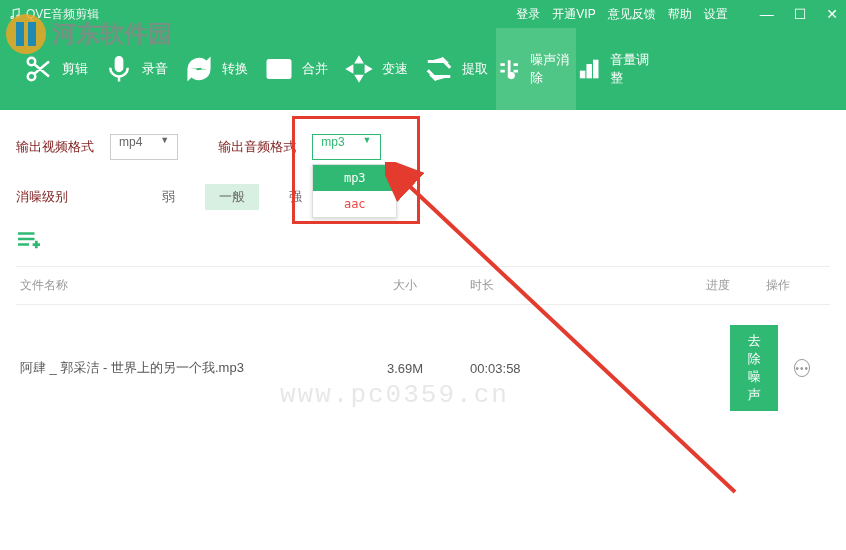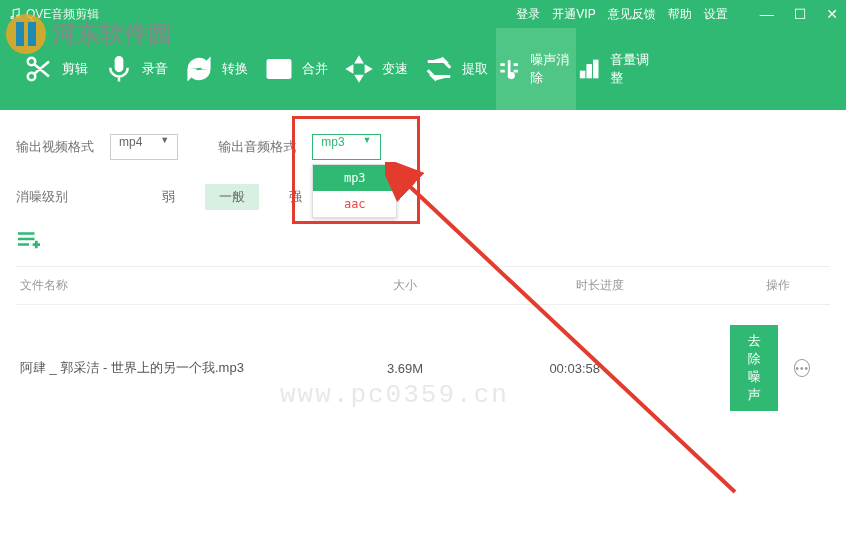--- a/index.html
+++ b/index.html
@@ -12,38 +12,38 @@
 .top-links span{cursor:pointer}
 .win-controls{display:flex;gap:20px;margin-left:20px;align-items:center}
 .win-controls span{cursor:pointer;font-size:14px;line-height:1}
 .watermark-logo{position:absolute;top:8px;left:4px;width:180px;height:52px;opacity:.8;z-index:5;pointer-events:none}
 .tabs{display:flex;height:82px;padding:0 16px}
 .tab{flex:0 0 80px;display:flex;flex-direction:row;align-items:center;justify-content:center;gap:8px;color:#fff;cursor:pointer;font-size:13px}
 .tab.active{background:#4fc686}
 .tab svg{width:30px;height:30px;fill:#fff;stroke:#fff}
 .content{padding:24px 16px 0;position:relative}
 .row{display:flex;align-items:center;gap:16px;margin-bottom:24px;font-size:13px;color:#555}
-.label{font-size:13px;color:#737373}
+.label{font-size:13px;color:#7f1d1d}
 .select{border:1px solid #ccc;height:26px;display:flex;align-items:flex-start;padding:0 8px;gap:18px;font-size:12px;color:#666;cursor:pointer;background:#fff}
 .select.green{border:1px solid #2fb972;color:#2fb972}
 .select .caret{font-size:9px}
 .select.green .caret{color:#2fb972}
 .seg-btn{padding:4px 14px;font-size:13px;color:#666;cursor:pointer}
 .seg-btn.active{background:#d7f0e1}
 .highlight-box{position:absolute;border:3px solid #e33b2e;top:116px;left:292px;width:128px;height:108px;pointer-events:none;z-index:20}
 .dropdown{position:absolute;top:30px;left:0;width:85px;background:#fff;border:1px solid #ddd;box-shadow:0 2px 4px rgba(0,0,0,.15);z-index:10}
 .dd-item{height:26px;display:flex;align-items:center;justify-content:center;font-size:12px;color:#ef4444;cursor:pointer;font-family:monospace}
 .dd-item.sel{background:#2fb972;color:#fff}
 .add-icon{color:#2fb972;font-size:22px;cursor:pointer;display:flex;align-items:center;margin-top:-6px;margin-bottom:16px}
 .add-icon svg{width:26px;height:22px}
 .table-head{display:flex;padding:10px 4px;border-top:1px solid #eee;border-bottom:1px solid #eee;font-size:12px;color:#999}
 .col-name{flex:0 0 320px}
 .col-size{flex:0 0 130px;text-align:center}
-.col-dur{flex:0 0 130px;text-align:right}
-.col-prog{flex:0 0 130px;text-align:left}
+.col-dur{flex:0 0 130px;text-align:left}
+.col-prog{flex:0 0 130px;text-align:right}
 .col-op{flex:1;text-align:center}
 .table-row{display:flex;align-items:center;padding:20px 4px;font-size:13px;color:#555}
 .op-cell{flex:1;display:flex;align-items:center;justify-content:flex-start;gap:16px;padding-right:16px}
 .action-btn{background:#2fb972;color:#fff;border:none;padding:7px 14px;font-size:13px;cursor:pointer}
 .more-icon{width:18px;height:18px;border:1.5px solid #999;border-radius:50%;display:flex;align-items:center;justify-content:center;cursor:pointer;color:#999;font-size:10px;letter-spacing:1px}
 .arrow-svg{position:absolute;top:162px;left:385px;width:370px;height:340px;pointer-events:none;z-index:15}
 .watermark-text{position:absolute;left:280px;top:380px;font-size:26px;color:#ccc;opacity:.45;pointer-events:none;letter-spacing:2px;font-family:Liberation Mono, monospace}
 .audio-select-wrap{position:relative}
 </style>
 </head>

